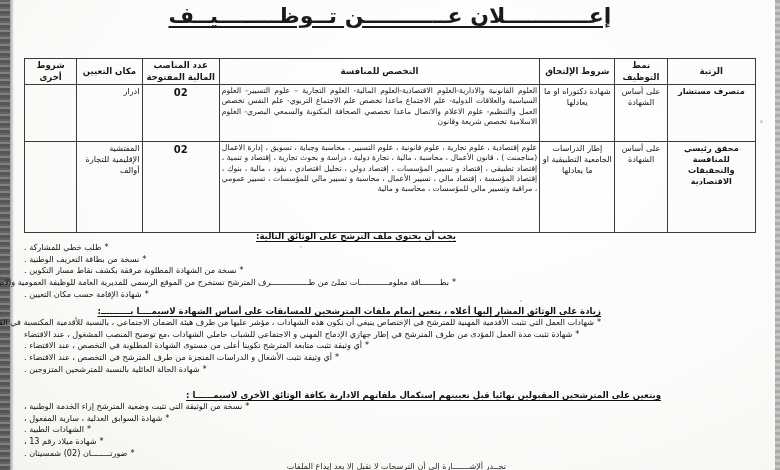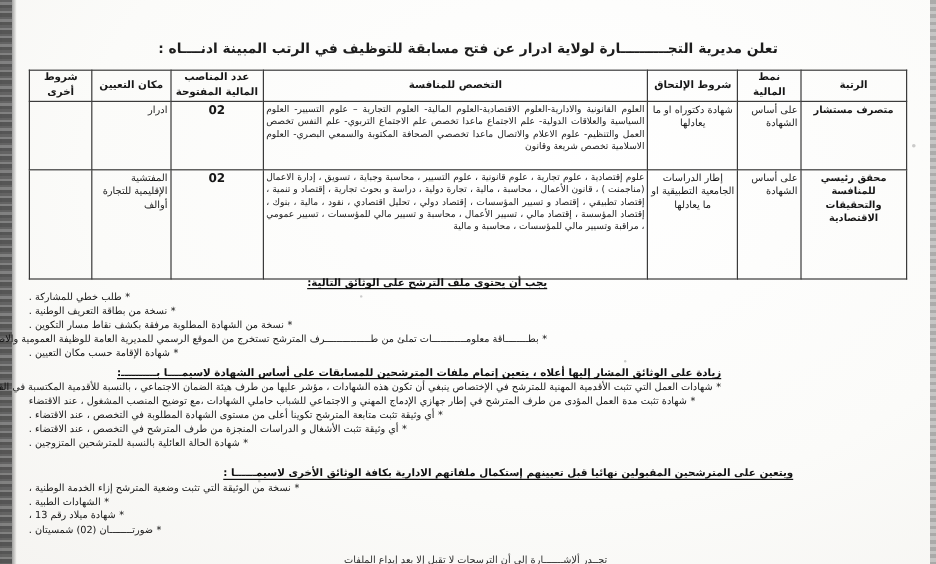--- a/index.html
+++ b/index.html
@@ -70,21 +70,21 @@
     padding:1px 2px;
     vertical-align:top;
   }
   table.ann th{
     text-align:center;vertical-align:middle;
     font-size:8.6px;font-weight:bold;
     height:21px;
     padding:1px 2px;
   }
   td.c-rank{font-size:8.2px;text-align:center;font-weight:bold;padding-top:4px;}
-  td.c-mode{font-size:8.2px;padding-top:4px;}
+  td.c-mode{font-size:8.2px;text-align:center;padding-top:4px;}
   td.c-cond{font-size:8.2px;text-align:center;padding-top:4px;}
   td.c-spec{font-size:7.6px;text-align:justify;text-align-last:right;padding:2px 3px;}
   td.c-count{font-size:10px;text-align:center;font-weight:bold;padding-top:10px;font-family:"DejaVu Sans",sans-serif;}
   td.c-place{font-size:8.2px;text-align:right;padding-top:3px;}
   td.c-other{}
   .row1 td{height:54px;}
   .row2 td{height:88px;}
 
   
   .section{position:absolute;right:24px;left:24px;}
@@ -125,37 +125,39 @@
 <div id="page">
   <div class="scan-edge"></div>
   <div class="scan-edge-2"></div>
   <div class="scan-edge-r"></div>
 
   <div class="speck" style="left:760px;top:120px;width:3px;height:3px;"></div>
   <div class="speck" style="left:300px;top:246px;width:2px;height:2px;"></div>
   <div class="speck" style="left:520px;top:300px;width:2px;height:2px;"></div>
   <div class="speck" style="left:215px;top:400px;width:2px;height:2px;"></div>
 
-
-  <div class="intro">تعلن مديرية التجــــــــــارة لولاية ادرار عن فتح  مسابقة للتوظيف في الرتب المبينة ادنــــاه :</div>
+  <div class="title-wrap">
+    <span class="title">إعـــــــــــلان عـــــــــــن تــوظــــــــيــف</span>
+  </div>
+
 
   <table class="ann">
     <colgroup>
       <col style="width:88px">
       <col style="width:52px">
       <col style="width:75px">
       <col style="width:319px">
       <col style="width:77px">
       <col style="width:65px">
       <col style="width:52px">
     </colgroup>
     <thead>
       <tr>
         <th>الرتبة</th>
-        <th>نمط المالية</th>
+        <th>نمط التوظيف</th>
         <th>شروط الإلتحاق</th>
         <th>التخصص للمنافسة</th>
         <th>عدد المناصب المالية المفتوحة</th>
         <th>مكان التعيين</th>
         <th>شروط أخرى</th>
       </tr>
     </thead>
     <tbody>
       <tr class="row1">
         <td class="c-rank">متصرف مستشار</td>
@@ -197,20 +199,21 @@
       <li><span class="b">*</span><span>أي وثيقة تثبت متابعة المترشح تكوينا أعلى من مستوى الشهادة المطلوبة في التخصص ، عند الاقتضاء .</span></li>
       <li><span class="b">*</span><span>أي وثيقة تثبت الأشغال و الدراسات المنجزة من طرف المترشح في التخصص ،  عند  الاقتضاء .</span></li>
       <li><span class="b">*</span><span>شهادة الحالة العائلية بالنسبة للمترشحين المتزوجين .</span></li>
     </ul>
   </div>
 
   <div class="section s3">
     <div class="sec-head">ويتعين على المترشحين المقبولين  نهائيا قبل تعيينهم  إستكمال ملفاتهم  الادارية بكافة الوثائق الأخرى  لاسيمــــــا :</div>
     <ul class="bullets">
       <li><span class="b">*</span><span>نسخة من الوثيقة التي تثبت وضعية المترشح إزاء الخدمة الوطنية ،</span></li>
+      <li><span class="b">*</span><span>شهادة السوابق العدلية ، سارية المفعول ،</span></li>
       <li><span class="b">*</span><span>الشهادات الطبية .</span></li>
       <li><span class="b">*</span><span>شهادة ميلاد رقم 13 ،</span></li>
       <li><span class="b">*</span><span>ضورتــــــــان (02) شمسيتان .</span></li>
     </ul>
   </div>
 
   <div class="cut-line">تجــدر ألإشـــــــارة إلى أن الترسحات لا تقبل إلا بعد إيداع الملفات</div>
 </div>
 
 </body></html>

